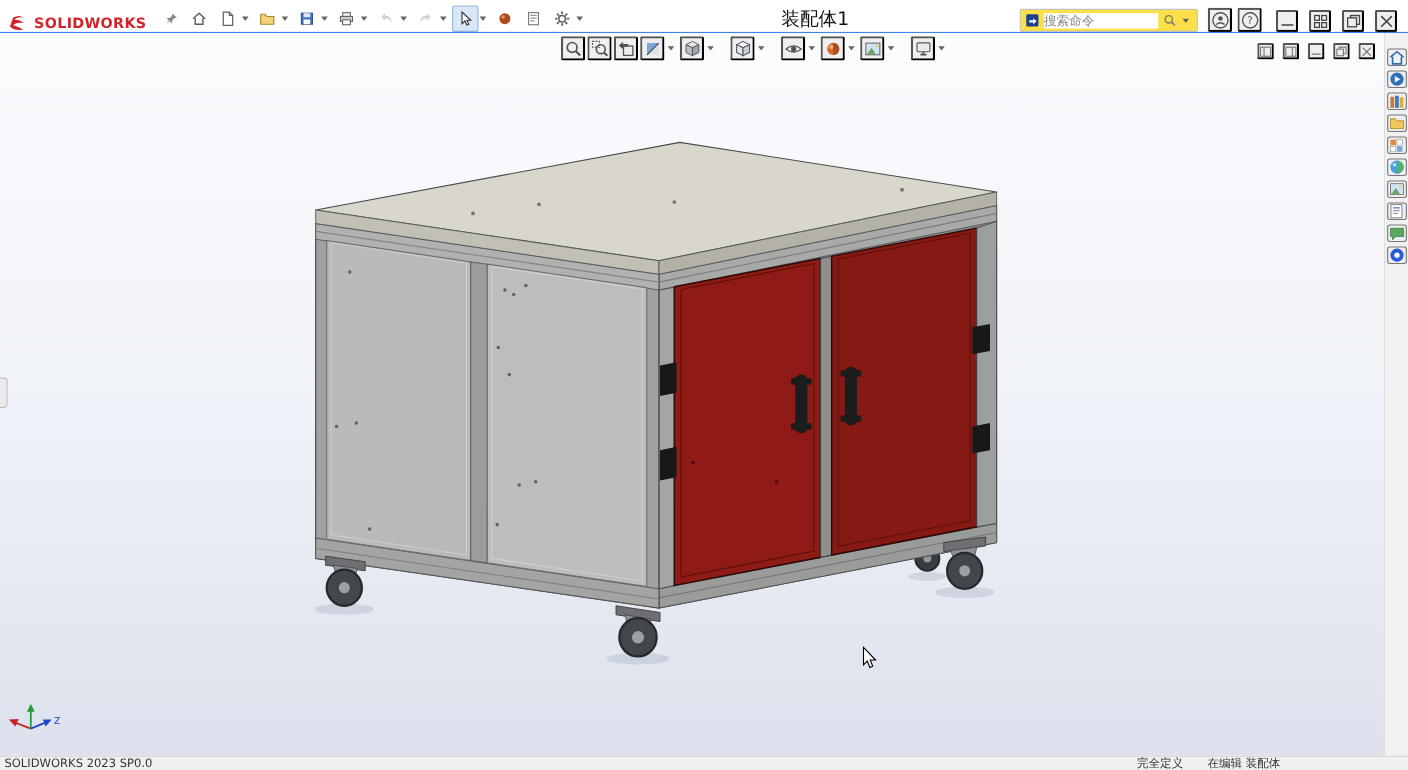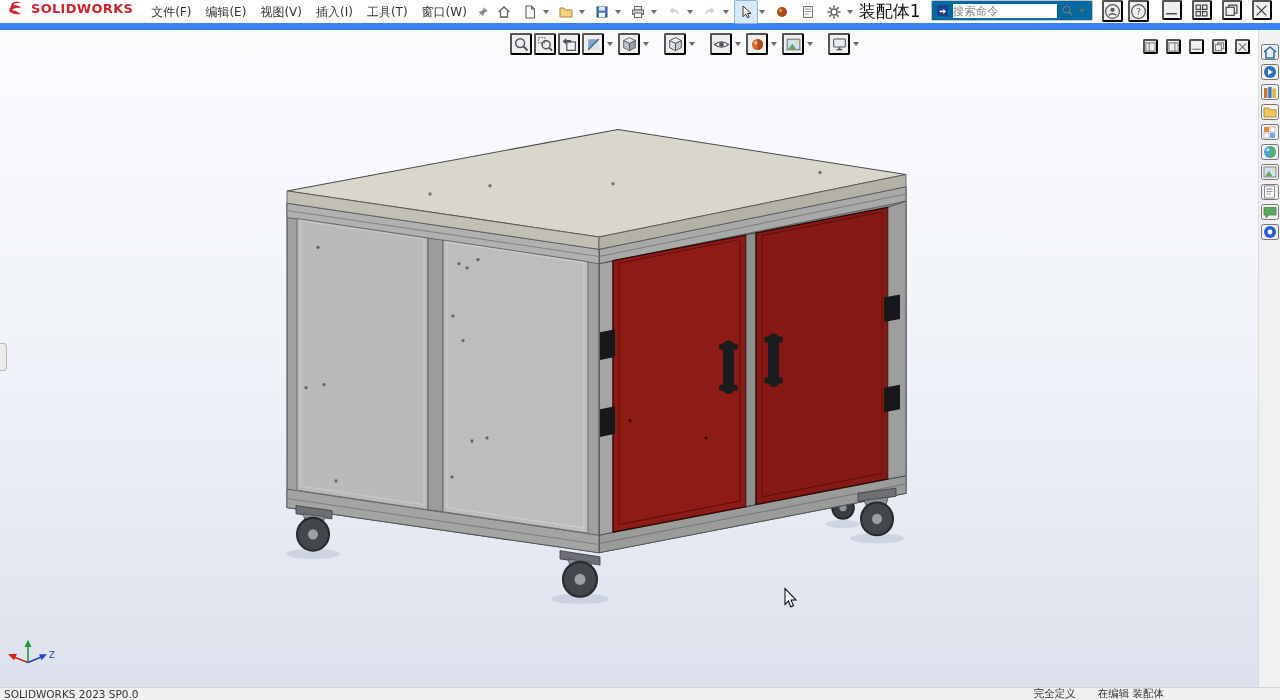--- a/index.html
+++ b/index.html
@@ -1,35 +1,35 @@
 <!DOCTYPE html>
 <html style="--brand-red: #d2232a; --door-red: #8e1b15; --door-red-dark: #871914; --panel-gray: #b8babc; --frame-gray: #a0a2a1; --top-face: #d9d6cb; --select-blue: #d9e7f6; --viewport-top: #fbfcfe; --viewport-bottom: #dce1ed;"><head>
 <meta charset="utf-8">
 <style>
   *{margin:0;padding:0;box-sizing:border-box}
   html,body{width:1280px;height:700px;overflow:hidden;background:#fff;
     font-family:"DejaVu Sans","Liberation Sans",sans-serif;font-size:12px;color:#222}
   .app{position:relative;width:1280px;height:700px;display:flex;flex-direction:column}
 
   
-  .menubar{height:30px;background:#fff;border-bottom:7px solid #3b82f6;display:flex;
-    align-items:flex-start;padding:0 6px;gap:1px;position:relative;z-index:6}
+  .menubar{height:30px;background:#fff;border-bottom:1px solid #3b82f6;display:flex;
+    align-items:flex-end;padding:0 6px;gap:1px;position:relative;z-index:6}
   .logo{display:flex;align-items:center;gap:3px;margin:0 10px 0 2px}
   .logo .brand{color:var(--brand-red,#d2232a);font-weight:bold;font-size:13px;letter-spacing:.3px}
   .menu-item{padding:4px 7px;color:#333;font-size:12px;white-space:nowrap;cursor:default;border-radius:2px}
   .tb-group{display:flex;align-items:center;margin-right:1px}
   .tb-btn{width:24px;height:24px;display:flex;align-items:center;justify-content:center;
     border:1px solid transparent;border-radius:2px;background:transparent}
   .tb-btn.active{background:var(--select-blue,#d9e7f6);border-color:#8fb4dc}
   .tb-btn.disabled{opacity:.45}
   .caret{width:0;height:0;border-left:3.5px solid transparent;border-right:3.5px solid transparent;
     border-top:4px solid #666;margin:0 3px 0 1px}
   .spacer1{flex:1.2}.spacer2{flex:1}
   .doc-title{font-size:17px;color:#111;white-space:nowrap}
-  .searchbox{width:162px;height:21px;border:1px solid #c3c3c3;border-radius:2px;background:#0369a1;
+  .searchbox{width:162px;height:21px;border:1px solid #c3c3c3;border-radius:2px;background:#fde047;
     display:flex;align-items:center;gap:4px;padding:4px 4px;margin-left:8px}
   .searchbox input{border:none;outline:none;flex:1;min-width:0;font-size:11.5px;color:#333;
     font-family:"DejaVu Sans","Liberation Sans",sans-serif}
   .searchbox input::placeholder{color:#8a8a8a}
   .round-btn{width:22px;height:22px;display:flex;align-items:center;justify-content:center;border-radius:2px}
   .winctl{display:flex;align-items:center;gap:10px;margin-left:12px;padding-right:4px}
   .winctl .round-btn{width:20px;height:20px}
 
   
   .workspace{flex:1;display:flex;min-height:0}
@@ -74,28 +74,20 @@
 
 <div class="app">
 
   <header class="menubar">
     <div class="logo">
       <svg width="20" height="16" viewBox="0 0 20 16">
         <path d="M4 3 q6 -3 9 0 q-5 -1 -8 2 q6 0 8 3 q-6 -1 -9 2 q5 1 9 4 q-8 1 -12 -3" fill="#d2232a"></path>
       </svg>
       <span class="brand">SOLIDWORKS</span>
     </div>
-    <nav style="display:flex">
-      <span class="menu-item">文件(F)</span>
-      <span class="menu-item">编辑(E)</span>
-      <span class="menu-item">视图(V)</span>
-      <span class="menu-item">插入(I)</span>
-      <span class="menu-item">工具(T)</span>
-      <span class="menu-item">窗口(W)</span>
-    </nav>
     <button class="tb-btn">
       <svg width="14" height="14" viewBox="0 0 16 16">
           <path d="M9 2.5 l4.5 4.5 -2.6 .6 -2 2 -.6 3.4 -2.6 -2.6 -3.2 3.2 2.6 -3.8 -2.2 -2.2 3.4 -.5 2 -2z" fill="#868b92"></path>
         </svg>
     </button>
 
     <div class="tb-group">
       <button class="tb-btn">
         <svg width="16" height="16" viewBox="0 0 16 16" fill="none" stroke="#5c6066" stroke-width="1.3">
             <path d="M2.5 8 L8 3 L13.5 8 M4.5 7.3 V13 H11.5 V7.3"></path>

